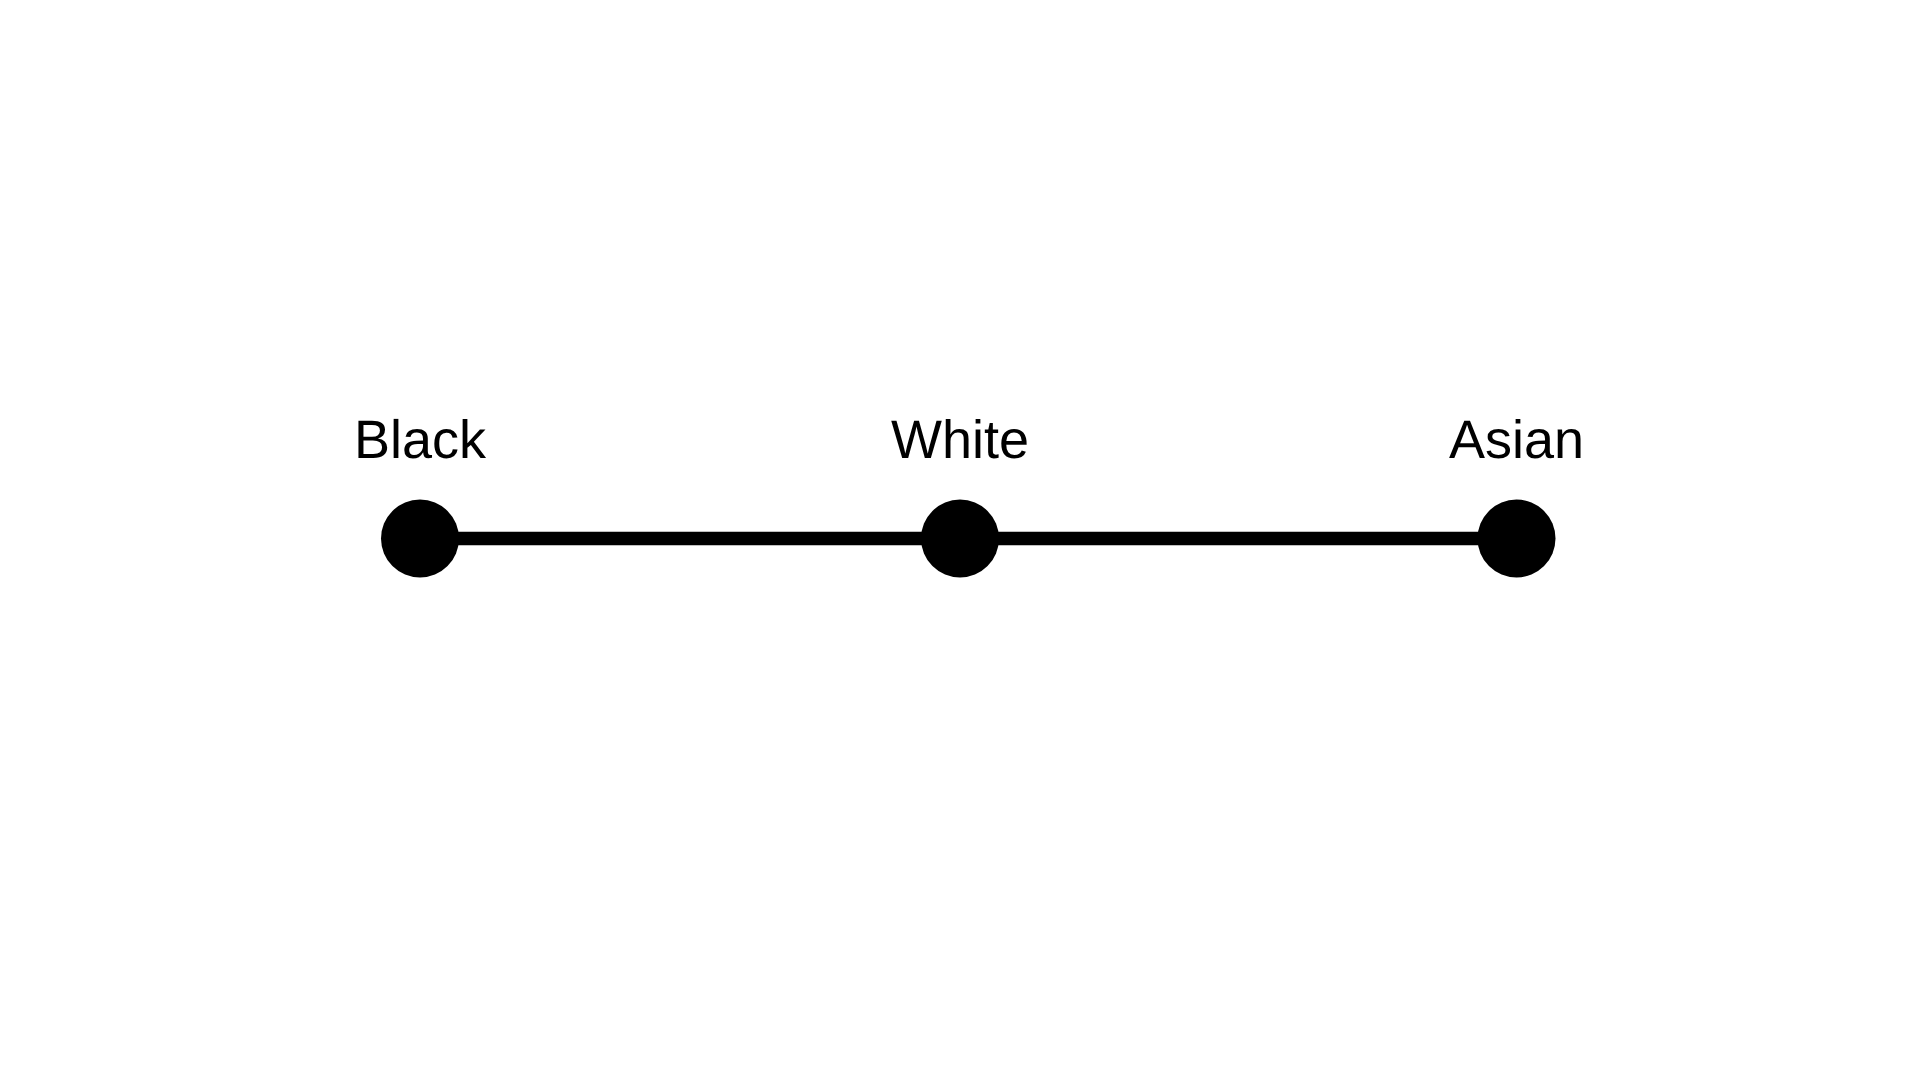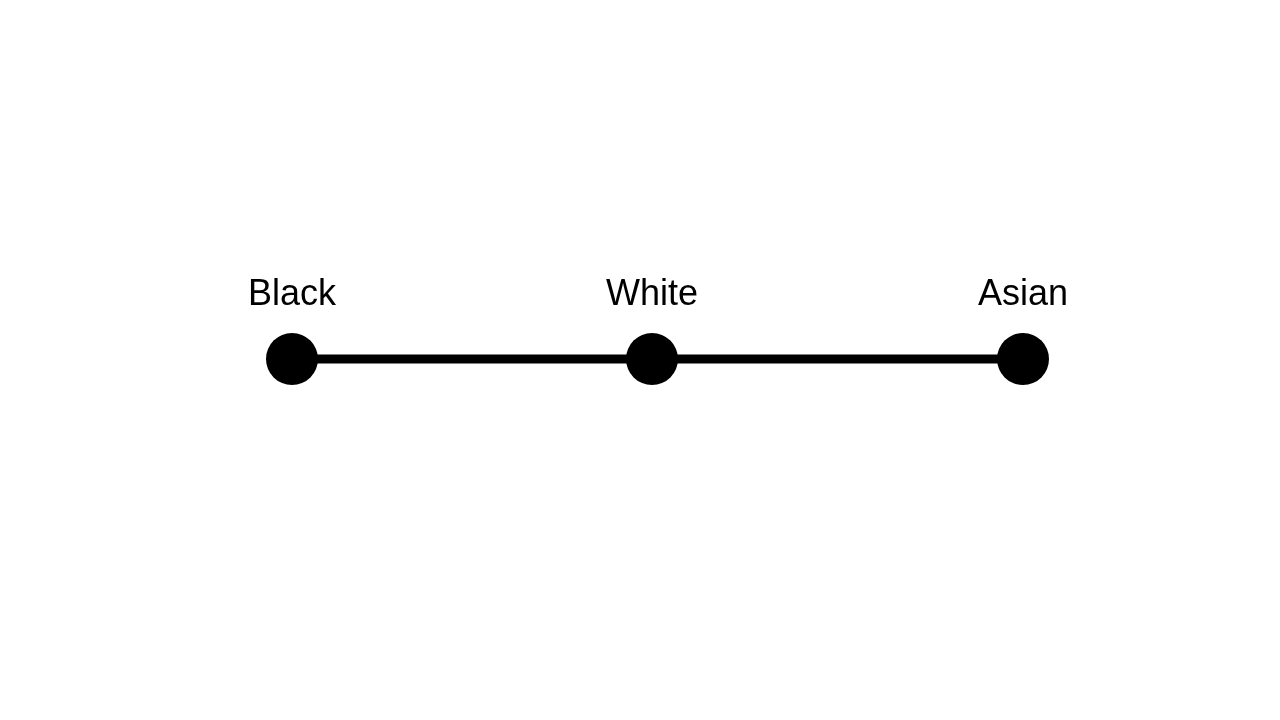--- a/index.html
+++ b/index.html
@@ -12,21 +12,20 @@
     height: 720px;
     background: #ffffff;
     font-family: "Liberation Sans", sans-serif;
     overflow: hidden;
   }
   #canvas-root {
     position: relative;
     width: 1193px;
     height: 720px;
     background: #ffffff;
-    margin-left: 12px;
   }
   #graph-svg {
     position: absolute;
     left: 0;
     top: 0;
     width: 1280px;
     height: 720px;
     display: block;
   }
   .node-label {

